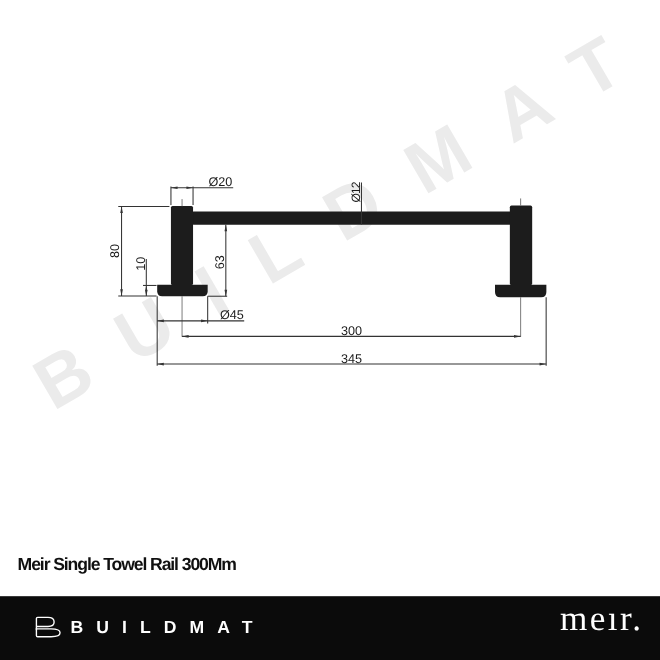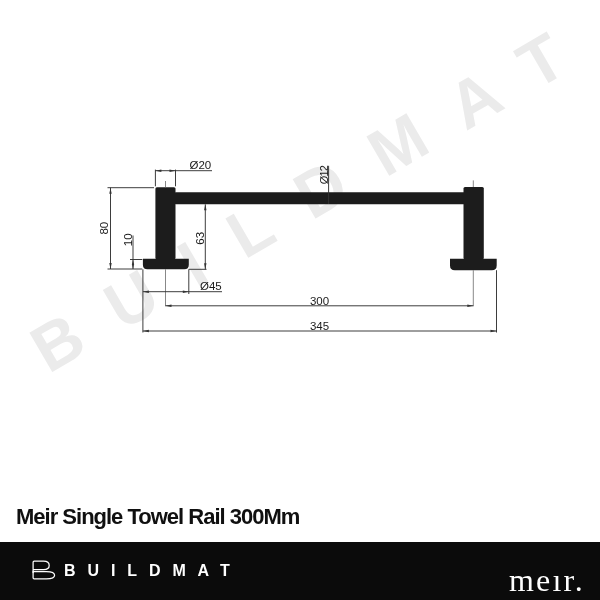--- a/index.html
+++ b/index.html
@@ -1,24 +1,24 @@
 <!DOCTYPE html>
 <html><head>
 <meta charset="utf-8">
 <style>
   html,body{margin:0;padding:0;}
   body{width:600px;height:600px;position:relative;background:#ffffff;overflow:hidden;
        font-family:"Liberation Sans", sans-serif;}
   .wm{position:absolute;left:314px;top:193px;transform:translate(-50%,-50%) rotate(-30.2deg);
       font-size:66px;font-weight:bold;letter-spacing:37.7px;color:#ebebeb;white-space:nowrap;}
-  .title{position:absolute;left:16px;top:505.8px;font-size:22px;font-weight:bold;color:#101010;letter-spacing:-1px;line-height:1;}
+  .title{position:absolute;left:16px;top:505.8px;font-size:16px;font-weight:bold;color:#101010;letter-spacing:-1px;line-height:1;}
   .footer{position:absolute;left:0;top:542px;width:600px;height:58px;background:#0b0b0b;}
   .bm{position:absolute;left:64px;top:562.5px;font-size:16px;font-weight:bold;color:#ffffff;
       letter-spacing:11.9px;line-height:1;}
-  .meir{position:absolute;left:509px;top:564px;font-family:"Liberation Serif",serif;
+  .meir{position:absolute;left:509px;top:546px;font-family:"Liberation Serif",serif;
       font-size:32px;color:#ffffff;letter-spacing:2.2px;line-height:1;}
 </style>
 </head>
 <body>
 
 <div class="wm">BUILDMAT</div>
 
 <svg width="600" height="600" viewBox="0 0 600 600" style="position:absolute;left:0;top:0;" fill="none" stroke="none">
 
   <g>

